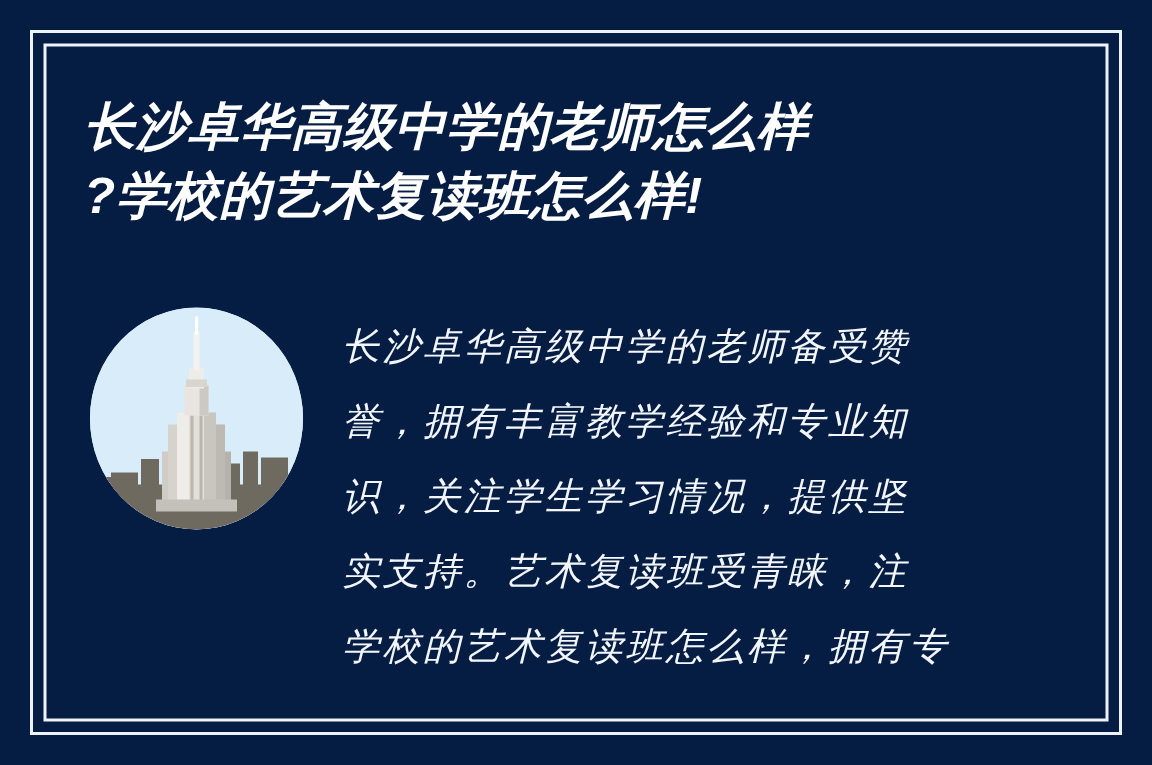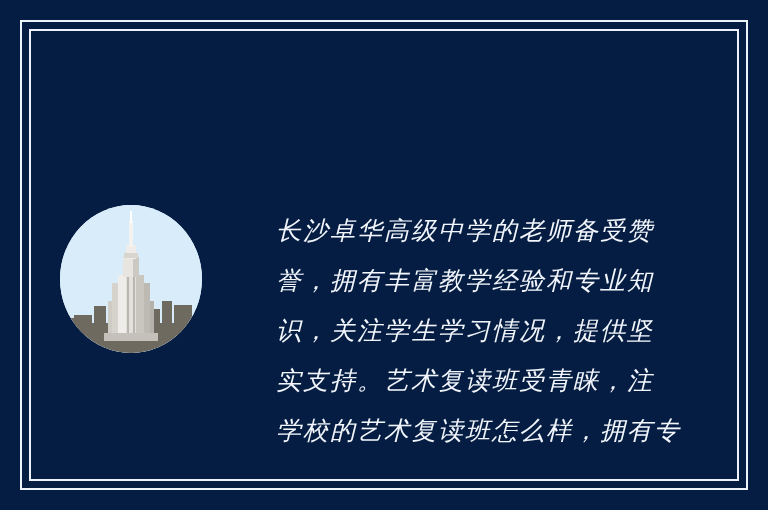--- a/index.html
+++ b/index.html
@@ -72,41 +72,44 @@
     background: #d9ecfa;
   }
   .thumb svg { display: block; width: 100%; height: 100%; }
 
   
   .body-block {
     position: absolute;
     left: 228px;
     top: 206px;
     width: 432px;
-    margin-left: 48px;
   }
   .body-line {
     display: block;
     color: #f2f6fc;
     font-family: "DejaVu Sans", sans-serif;
     font-style: italic;
     font-size: 25px;
     line-height: 50px;
     letter-spacing: 2px;
     white-space: nowrap;
   }
 </style>
 </head>
 <body>
 
 <div id="poster">
 
   <div class="frame-outer"></div>
   <div class="frame-inner"></div>
 
+  <div class="title-block">
+    <span class="title-line">长沙卓华高级中学的老师怎么样</span>
+    <span class="title-line">?学校的艺术复读班怎么样!</span>
+  </div>
 
   <div class="thumb">
     <svg viewBox="0 0 142 148" xmlns="http://www.w3.org/2000/svg">
       <rect x="0" y="0" width="142" height="148" fill="#d9ecfa"></rect>
 
       <g fill="#6e6a60">
         <rect x="0" y="118" width="142" height="30"></rect>
         <rect x="14" y="110" width="18" height="20"></rect>
         <rect x="34" y="101" width="12" height="29"></rect>
         <rect x="48" y="107" width="16" height="23"></rect>

